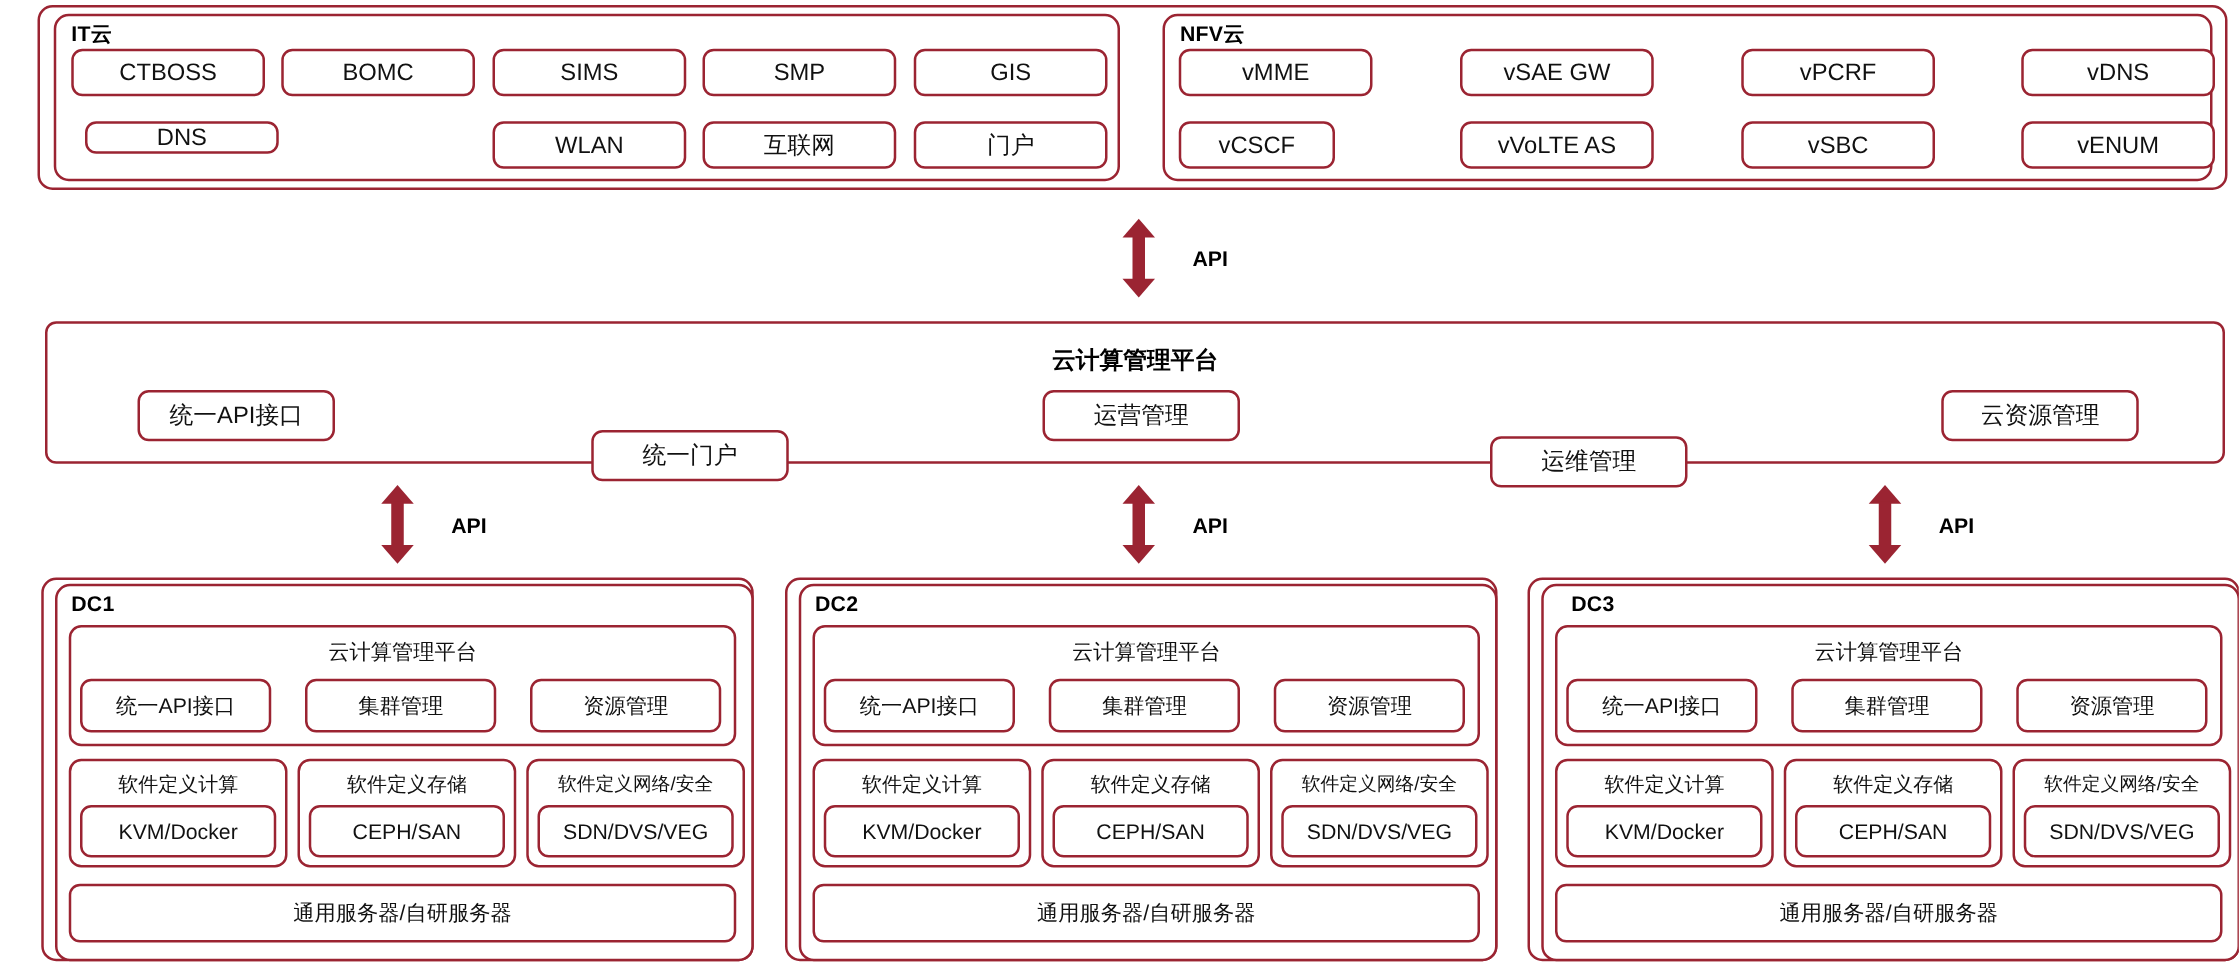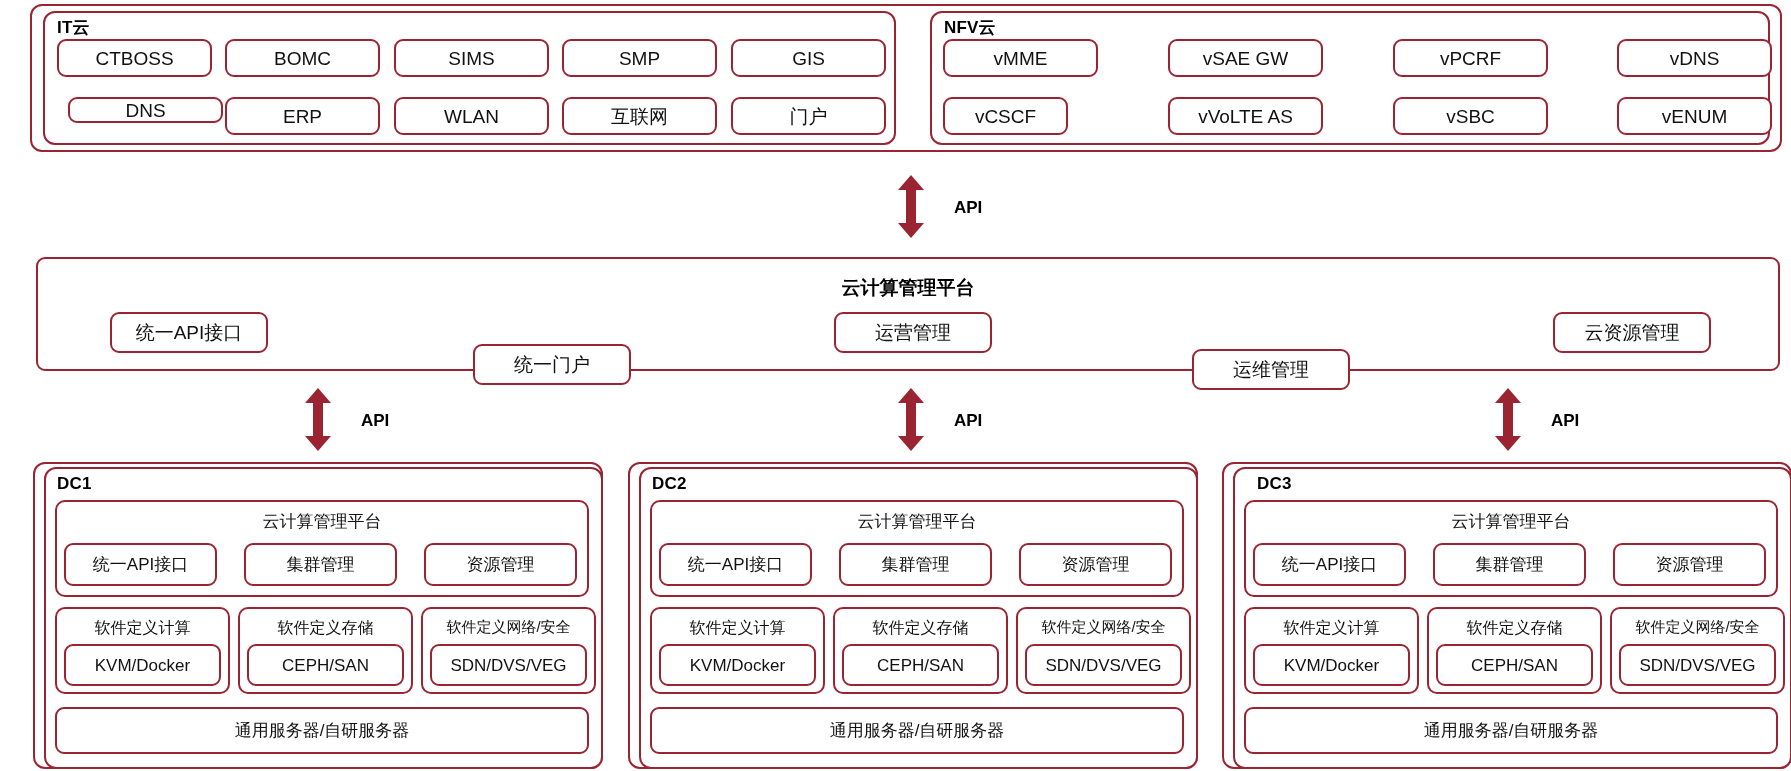--- a/index.html
+++ b/index.html
@@ -124,21 +124,20 @@
   <div class="frame" style="left:43px; top:11px; width:853px; height:134px;"></div>
   <div class="grp-title" style="left:57px; top:16px;">IT云</div>
 
   <div class="pill" style="left:57px; top:39px; width:155px; height:38px;">CTBOSS</div>
   <div class="pill" style="left:225px; top:39px; width:155px; height:38px;">BOMC</div>
   <div class="pill" style="left:394px; top:39px; width:155px; height:38px;">SIMS</div>
   <div class="pill" style="left:562px; top:39px; width:155px; height:38px;">SMP</div>
   <div class="pill" style="left:731px; top:39px; width:155px; height:38px;">GIS</div>
 
   <div class="pill" style="left:68px; top:97px; width:155px; height:26px;">DNS</div>
-  <div class="pill" style="left:225px; top:97px; width:155px; height:38px;">ERP</div>
   <div class="pill" style="left:394px; top:97px; width:155px; height:38px;">WLAN</div>
   <div class="pill" style="left:562px; top:97px; width:155px; height:38px;">互联网</div>
   <div class="pill" style="left:731px; top:97px; width:155px; height:38px;">门户</div>
 
   <div class="frame" style="left:930px; top:11px; width:840px; height:134px;"></div>
   <div class="grp-title" style="left:944px; top:16px;">NFV云</div>
 
   <div class="pill" style="left:943px; top:39px; width:155px; height:38px;">vMME</div>
   <div class="pill" style="left:1168px; top:39px; width:155px; height:38px;">vSAE GW</div>
   <div class="pill" style="left:1393px; top:39px; width:155px; height:38px;">vPCRF</div>

